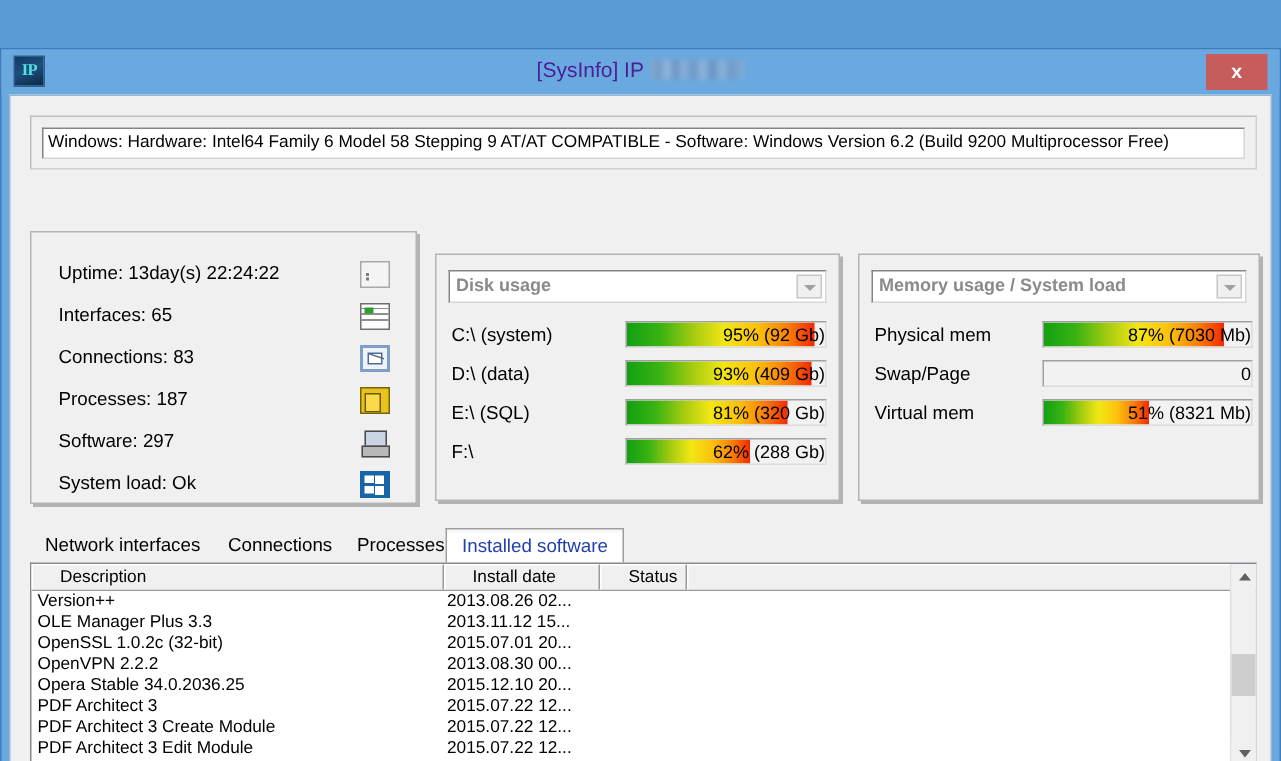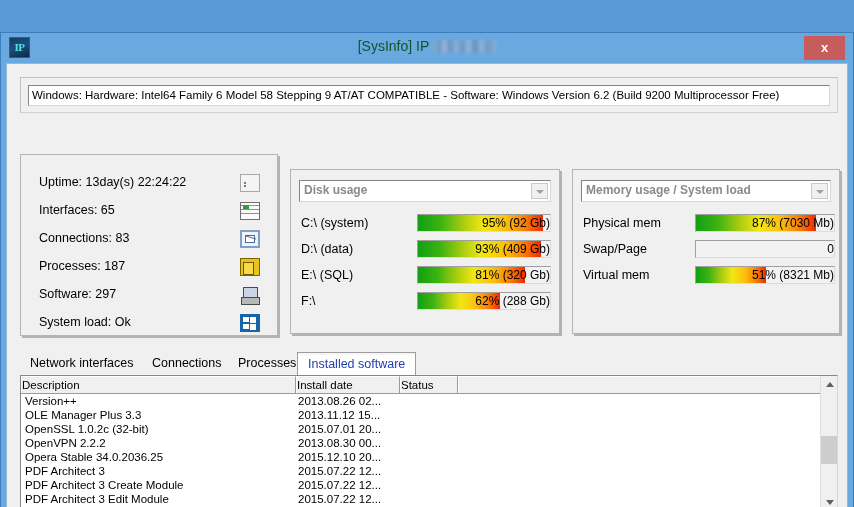--- a/index.html
+++ b/index.html
@@ -37,21 +37,21 @@
     font-weight: bold;
     font-family: "Liberation Serif", serif;
     line-height: 19px;
     text-align: center;
     letter-spacing: -0.5px;
   }
   .title-text {
     position: absolute;
     left: 0; right: 0; top: 5px;
     text-align: center;
-    color: #14532d;
+    color: #4c1d95;
     font-size: 14px;
   }
   .title-text .ip-redacted {
     display: inline-block;
     width: 62px; height: 13px;
     vertical-align: -2px;
     margin-left: 5px;
     background:
       linear-gradient(90deg,
         rgba(140,170,205,.95) 0%, rgba(110,150,195,.85) 9%,
@@ -319,21 +319,21 @@
     height: 18px; width: 100%;
     background: #f0f0f0;
     border-bottom: 1px solid #9a9a9a;
   }
   .lv-th {
     position: absolute;
     top: 0;
     height: 17px;
     font-size: 11.5px;
     line-height: 17px;
-    padding-left: 0;
+    padding-left: 18px;
     color: #000;
     background: #f0f0f0;
     border-right: 1px solid #9a9a9a;
     border-top: 1px solid #ffffff;
     border-left: 1px solid #ffffff;
     white-space: nowrap;
     overflow: hidden;
     cursor: pointer;
   }
   .lv-body {

